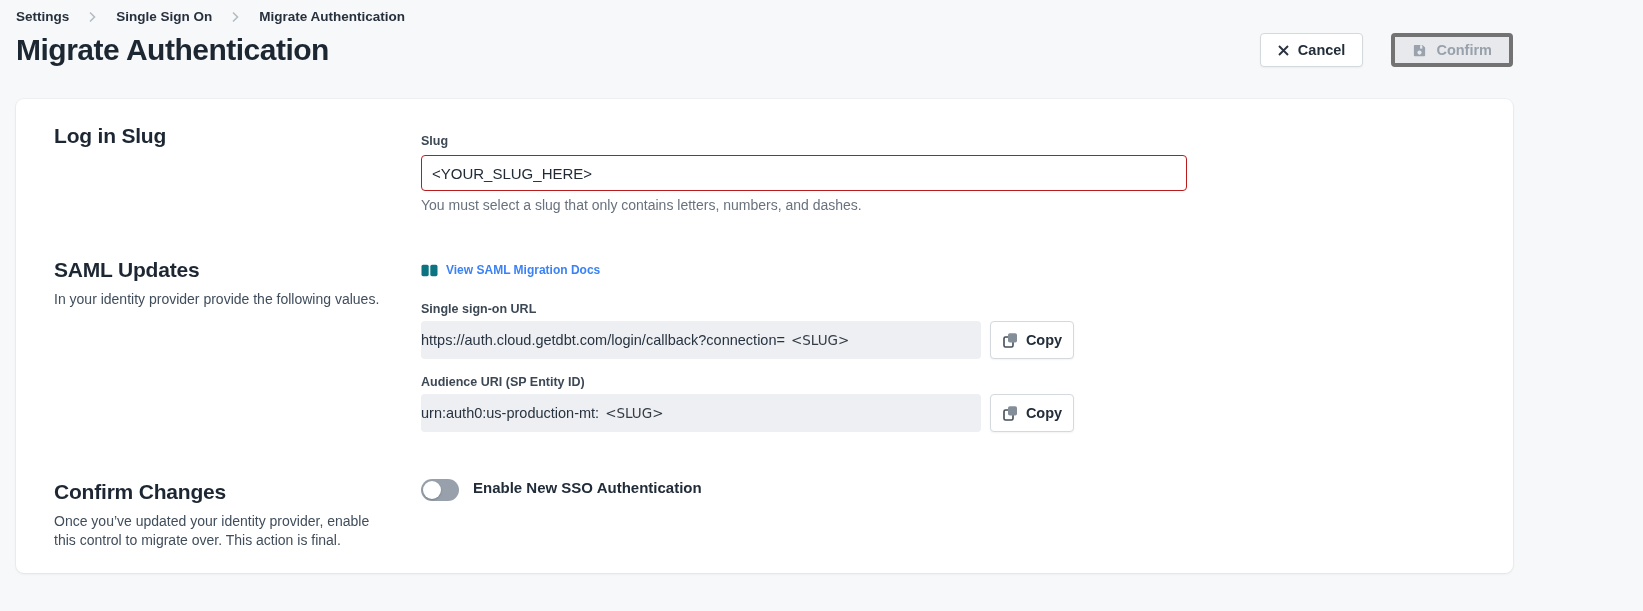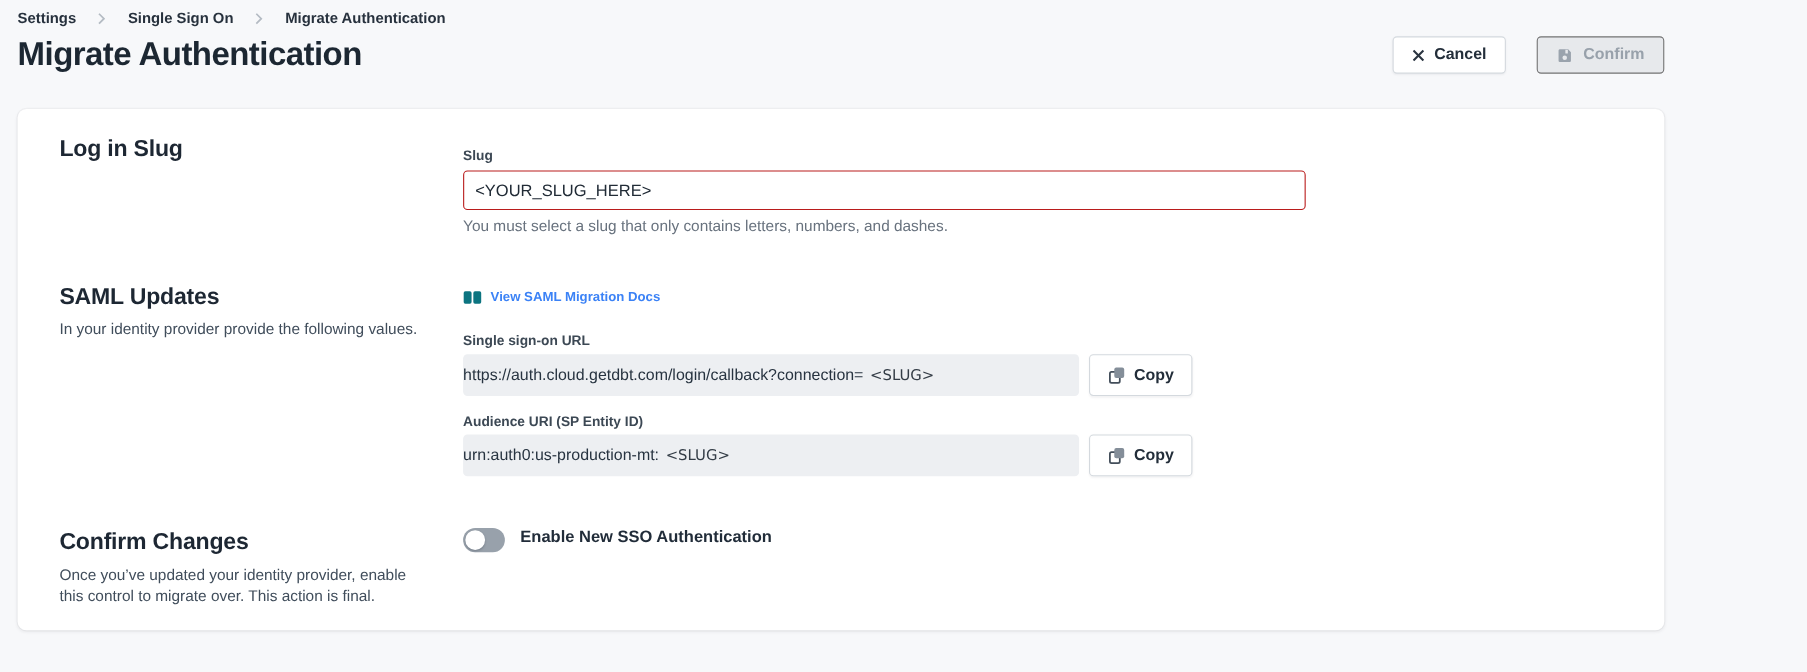--- a/index.html
+++ b/index.html
@@ -35,21 +35,21 @@
     height: 34px; padding: 0 17px; border-radius: 4px;
     display: inline-flex; align-items: center; gap: 9px;
     font-family: "Liberation Sans", sans-serif;
     font-size: 14.5px; font-weight: 600; cursor: pointer;
   }
   .btn-cancel {
     background: #ffffff; border: 1px solid #d4d9de; color: #232e3a;
     box-shadow: 0 1px 2px rgba(16,24,40,.05);
   }
   .btn-confirm {
-    background: #e7e9ec; border: 1px solid #737373; color: #98a1ab;
+    background: #e7e9ec; border: 4px solid #737373; color: #98a1ab;
     cursor: default;
   }
 
   
   .card {
     margin-top: 32px;
     background: #ffffff;
     border-radius: 8px;
     box-shadow: 0 1px 3px rgba(22,30,40,.07), 0 0 0 1px rgba(22,30,40,.03);
     padding: 24px 38px;
@@ -95,21 +95,21 @@
   .readonly-field {
     width: 560px; height: 38px; background: #edeff2; border-radius: 4px;
     display: flex; align-items: center; padding: 0 0;
     font-size: 14.5px; color: #273340; white-space: nowrap; overflow: hidden;
   }
   .slug-token {
     font-family: "DejaVu Sans", sans-serif; font-size: 13.5px;
     margin-left: 6px; color: #333c46;
   }
   .btn-copy {
-    margin-left: 9px; width: 94px; height: 38px;
+    margin-left: 9px; width: 84px; height: 38px;
     background: #fff; border: 1px solid #d4d9de; border-radius: 4px;
     display: inline-flex; align-items: center; justify-content: center; gap: 8px;
     font-family: "Liberation Sans", sans-serif;
     font-size: 14.5px; font-weight: 600; color: #232e3a; cursor: pointer;
     box-shadow: 0 1px 2px rgba(16,24,40,.05);
   }
 
   .toggle-row { display: flex; }
   .toggle {
     width: 38px; height: 22px; border-radius: 11px; background: #98a1ab;

